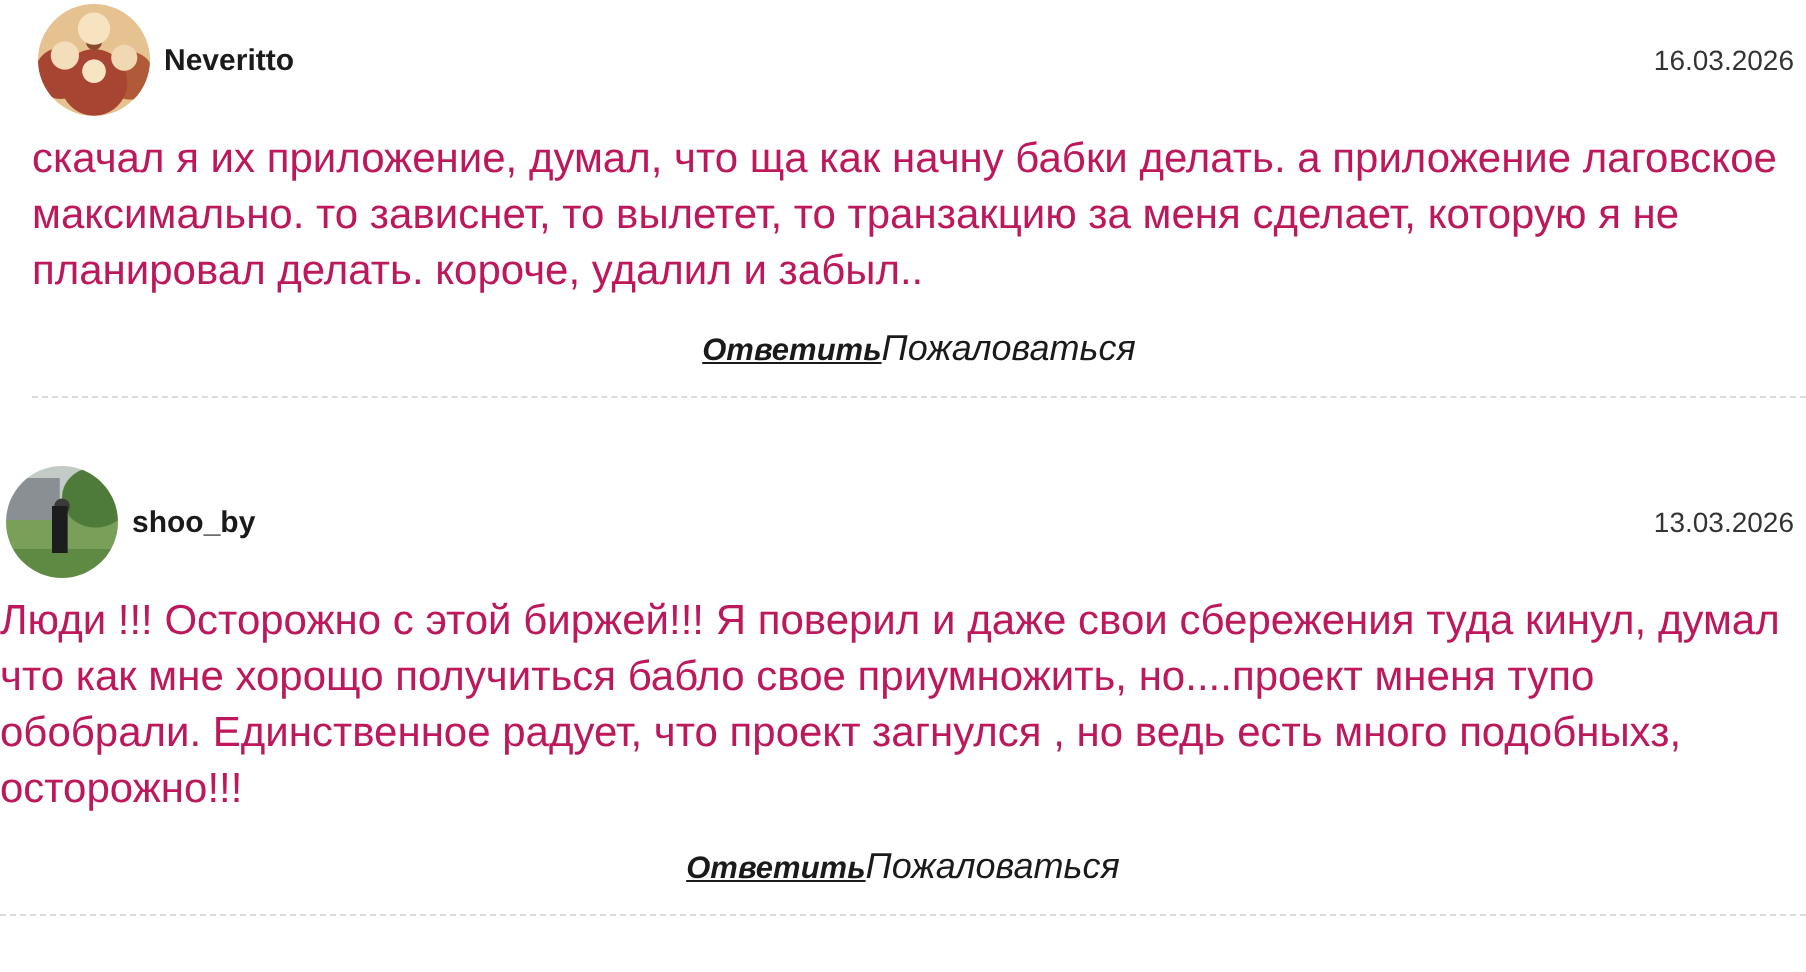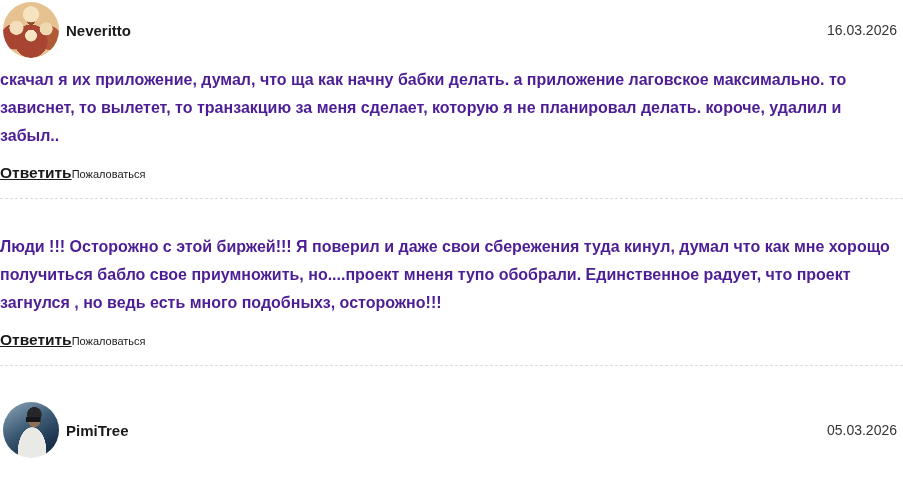--- a/index.html
+++ b/index.html
@@ -6,21 +6,21 @@
   html, body {
     width: 903px;
     height: 486px;
     overflow: hidden;
     background: #ffffff;
     font-family: "Liberation Sans", "DejaVu Sans", sans-serif;
   }
   .comments { width: 903px; }
 
   .comment { width: 100%; }
-  .comment-1 { margin-top: 2px; }
+  .comment-1 { margin-top: 2px; padding-left: 16px; }
   .comment-2 { margin-top: 34px; }
   .comment-3 { margin-top: 36px; }
 
   .comment-header {
     display: flex;
     align-items: center;
     height: 56px;
     position: relative;
   }
   .avatar {
@@ -72,41 +72,41 @@
     position: absolute;
     right: 6px;
     top: 50%;
     transform: translateY(-50%);
     font-size: 14px;
     color: #333333;
     margin-left: 32px;
   }
   .comment-text {
     margin-top: 8px;
-    font-size: 16px;
+    font-size: 21px;
     line-height: 28px;
-    color: #4c1d95;
-    font-weight: bold;
+    color: #be185d;
   }
   .comment-actions {
     margin-top: 14px;
     display: flex;
-    justify-content: flex-start;
+    justify-content: center;
     align-items: baseline;
     height: 22px;
+    font-style: italic;
   }
   .reply-link {
     font-size: 15.5px;
     font-weight: bold;
     color: #1a1a1a;
     text-decoration: underline;
     cursor: pointer;
   }
   .report-link {
-    font-size: 11px;
+    font-size: 18px;
     font-weight: normal;
     color: #1a1a1a;
     text-decoration: none;
     cursor: pointer;
   }
   .divider {
     margin-top: 12px;
     border-top: 1px dashed #dcdcdc;
     height: 0;
     width: 100%;
@@ -125,20 +125,25 @@
     </div>
     <p class="comment-text">скачал я их приложение, думал, что ща как начну бабки делать. а приложение лаговское максимально. то зависнет, то вылетет, то транзакцию за меня сделает, которую я не планировал делать. короче, удалил и забыл..</p>
     <div class="comment-actions">
       <a class="reply-link">Ответить</a>
       <a class="report-link">Пожаловаться</a>
     </div>
     <div class="divider"></div>
   </div>
 
   <div class="comment comment-2">
+    <div class="comment-header">
+      <div class="avatar avatar-1"></div>
+      <span class="username">shoo_by</span>
+      <span class="comment-date">13.03.2026</span>
+    </div>
     <p class="comment-text">Люди !!! Осторожно с этой биржей!!! Я поверил и даже свои сбережения туда кинул, думал что как мне хорощо получиться бабло свое приумножить, но....проект мненя тупо обобрали. Единственное радует, что проект загнулся , но ведь есть много подобныхз, осторожно!!!</p>
     <div class="comment-actions">
       <a class="reply-link">Ответить</a>
       <a class="report-link">Пожаловаться</a>
     </div>
     <div class="divider"></div>
   </div>
 
   <div class="comment comment-3">
     <div class="comment-header">

